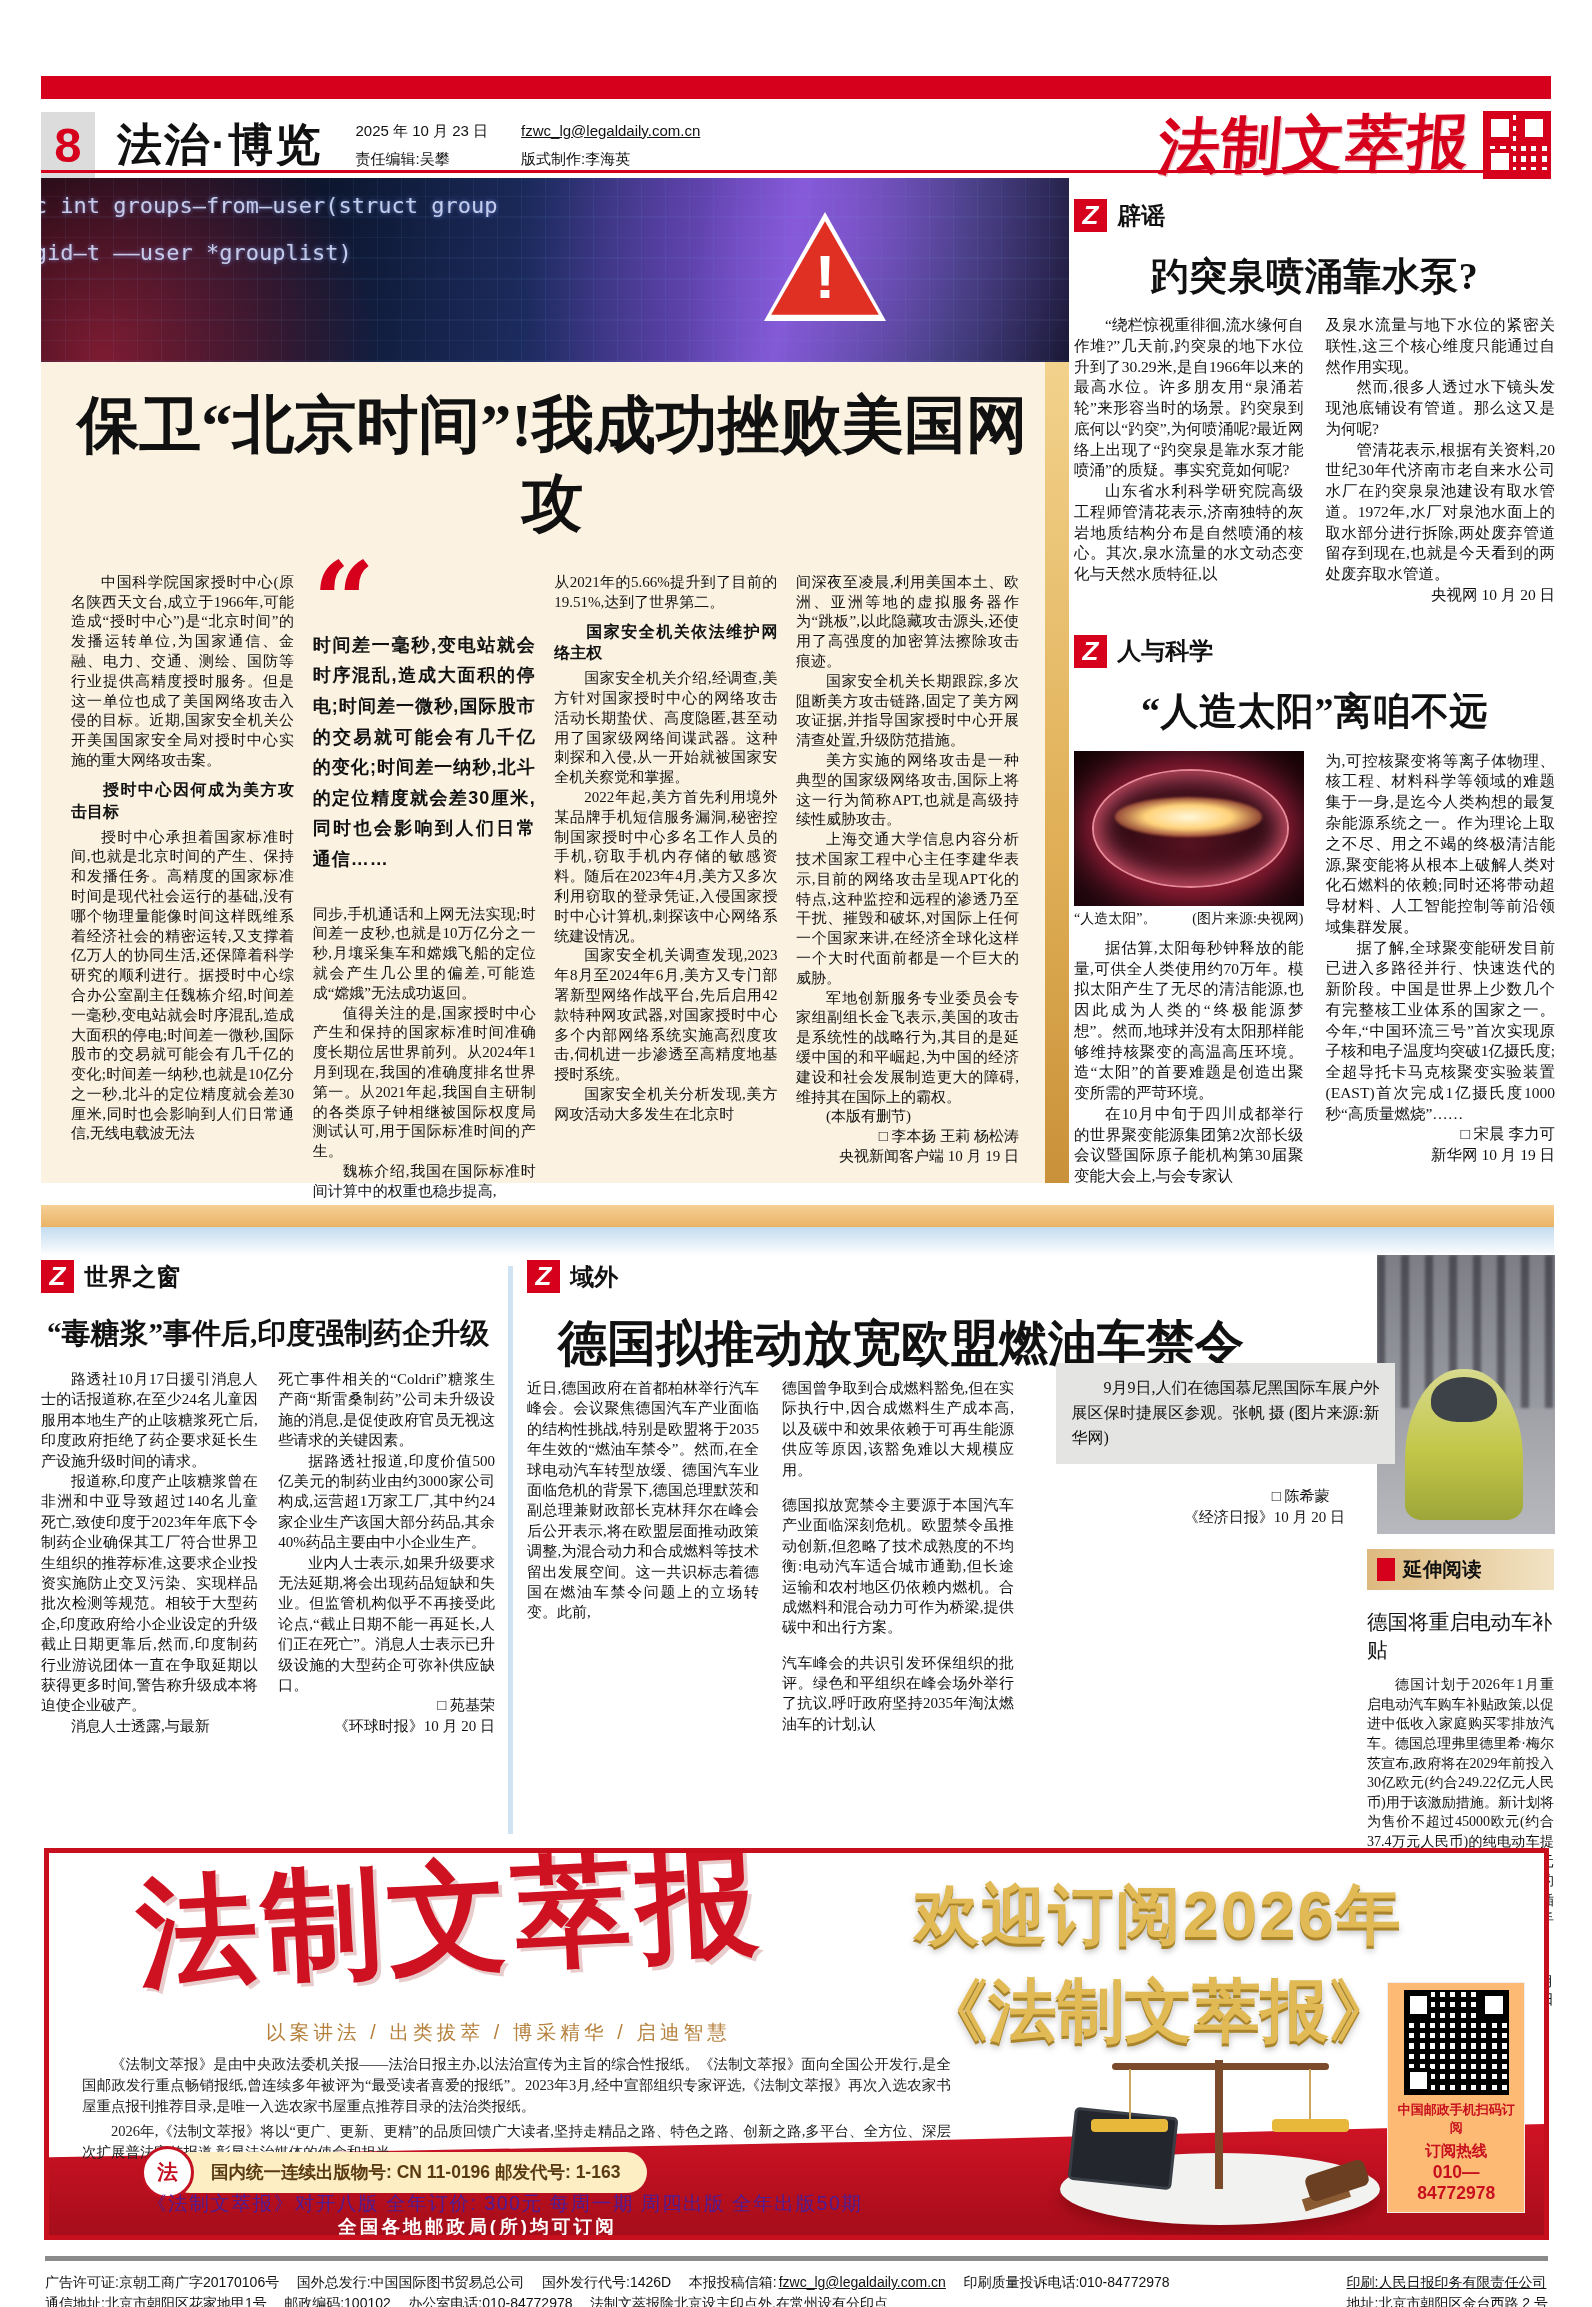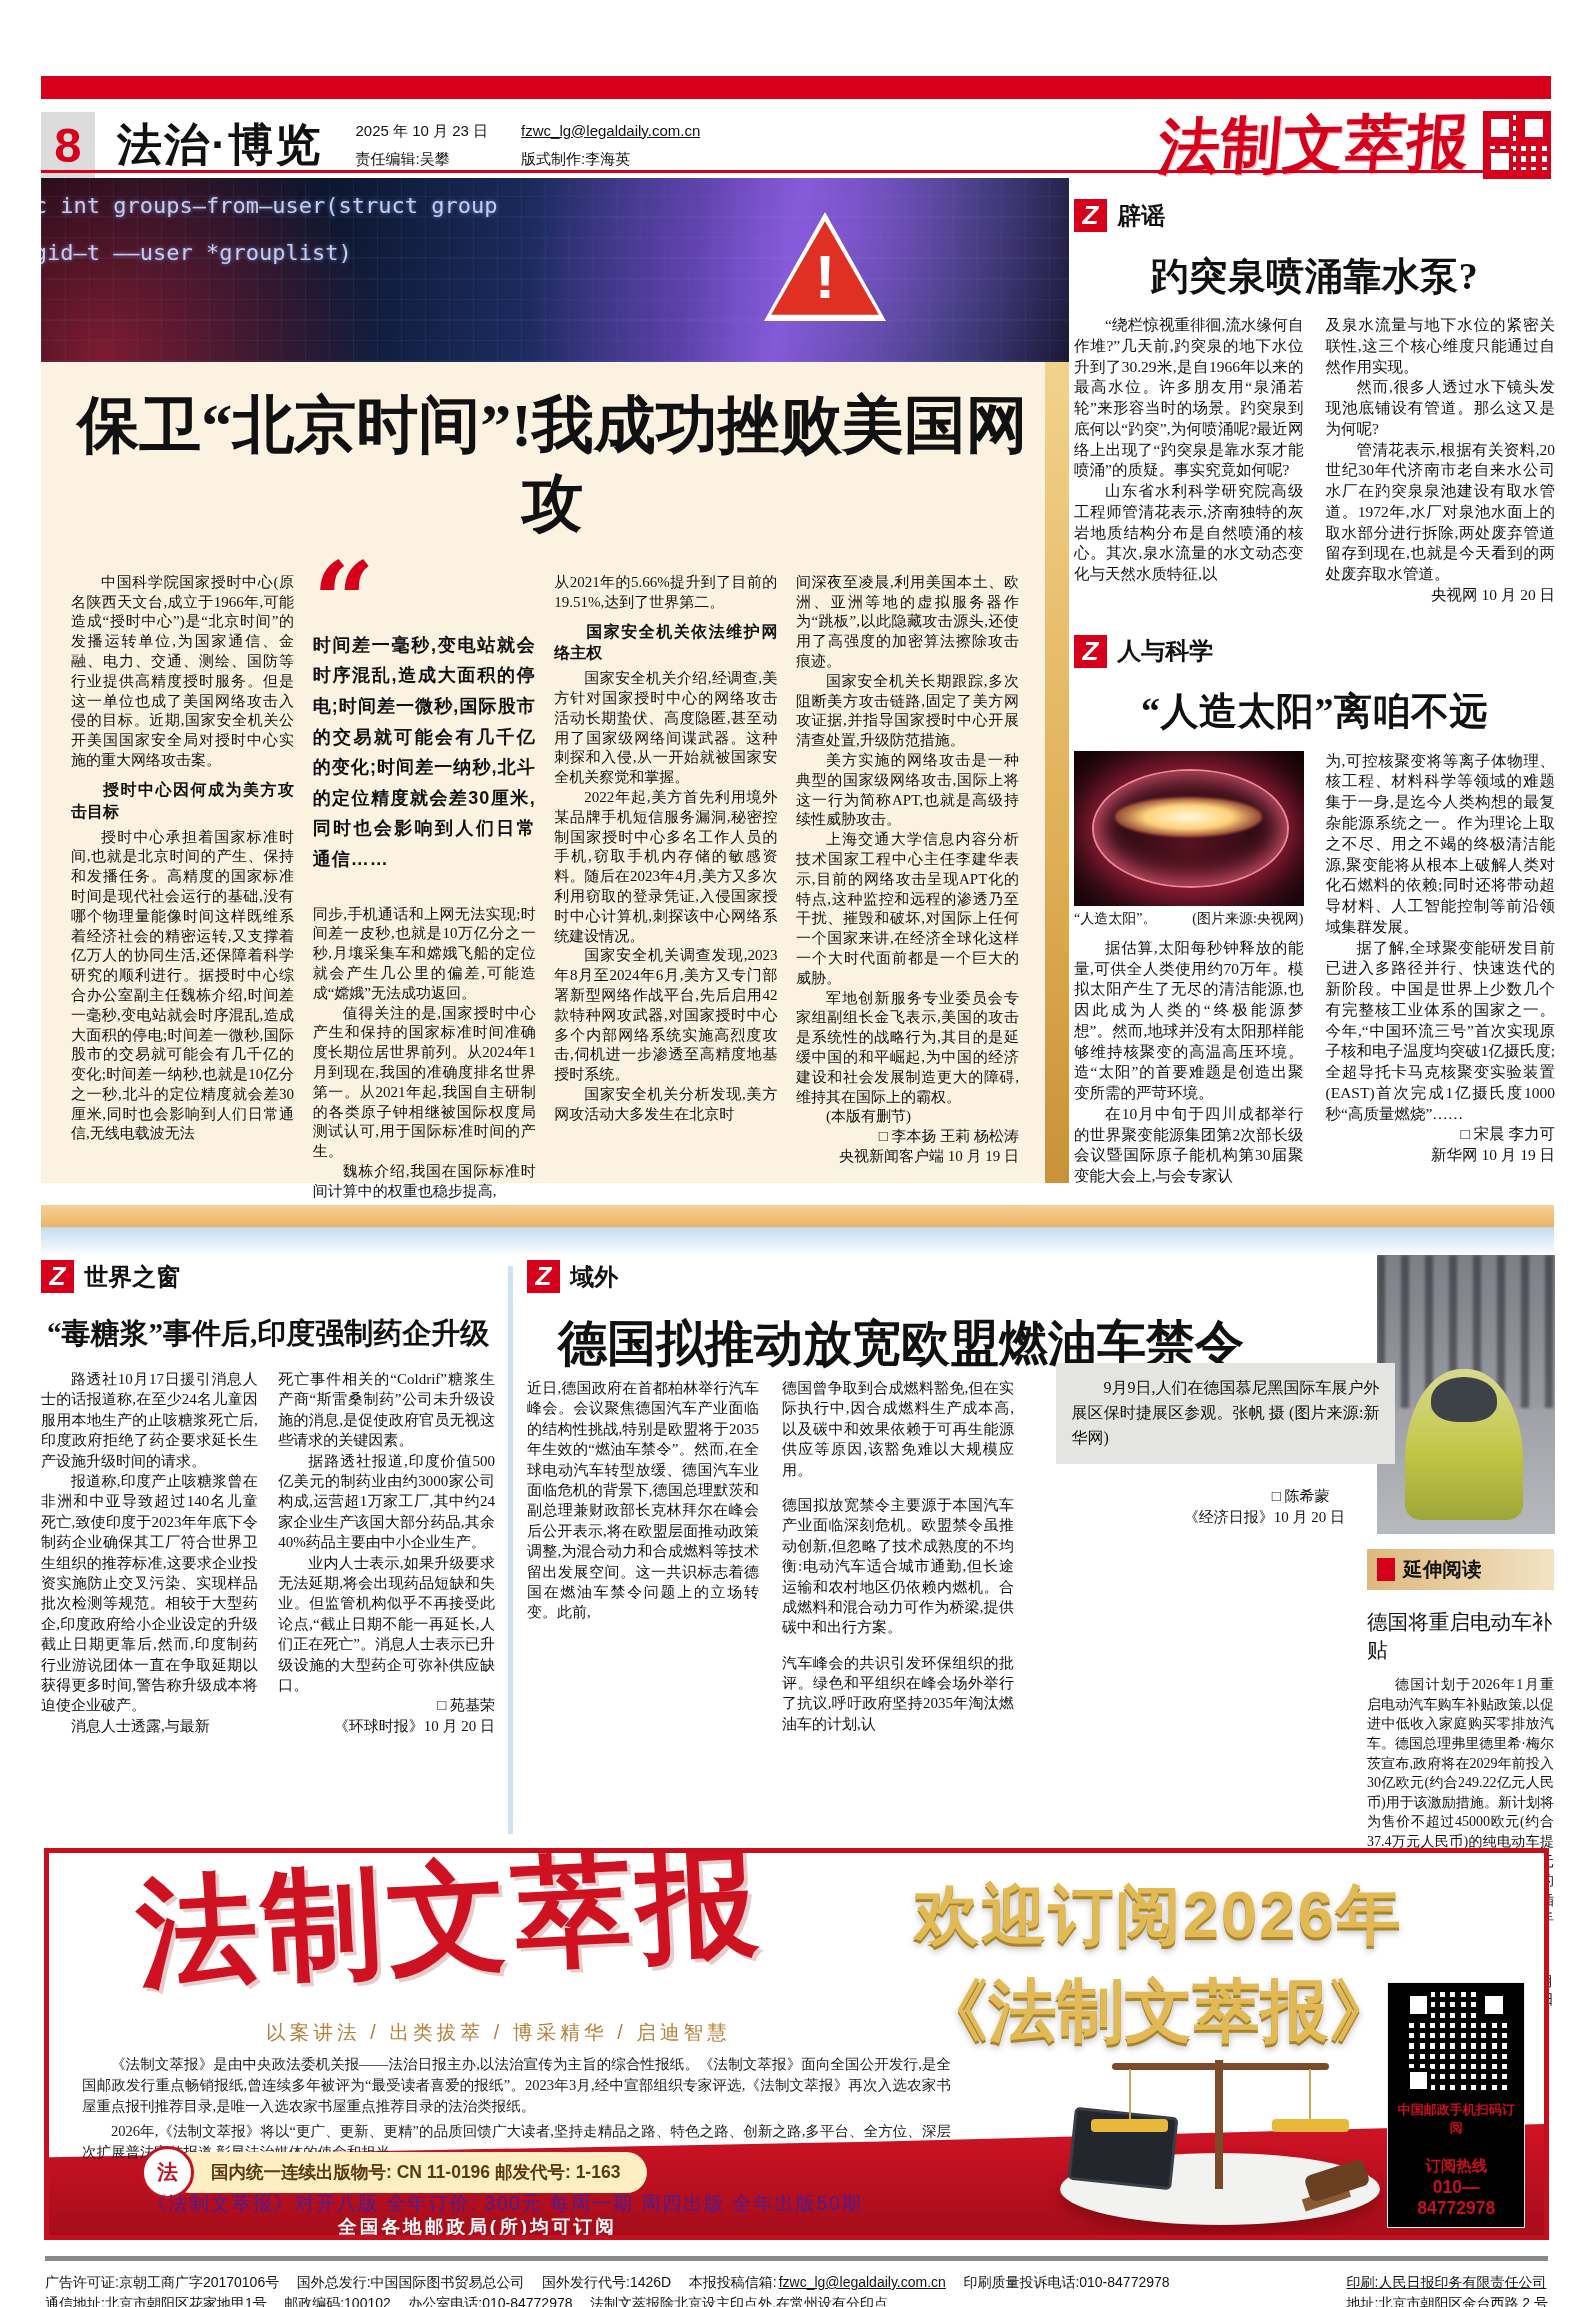--- a/index.html
+++ b/index.html
@@ -122,25 +122,25 @@
   .ad-tagline{position:absolute;left:217px;top:166px;font-size:19.6px;color:#b5803c;letter-spacing:4.1px;
         font-family:"Liberation Sans",sans-serif;}
   .ad-paras{position:absolute;left:29px;top:197px;width:877px;font-size:14.5px;line-height:1.45;
         text-align:justify;color:#222;}
   .ad-paras p{margin:4px;text-indent:2em;}
   .ad-gold{position:absolute;left:836px;top:17.5px;width:547px;text-align:center;color:#e2ba55;font-weight:900;
         font-family:"Liberation Sans",sans-serif;
         text-shadow:0 2.6px 0 #a9842a,0 5.2px 7.2px rgba(0,0,0,.28);}
   .ad-gold .l1{font-size:65px;letter-spacing:2.1px;}
   .ad-gold .l2{font-size:68px;margin-top:7.2px;}
-  .ad-qrcard{position:absolute;right:18.6px;top:129px;width:122px;background:#000000;border:1px solid #eee;
+  .ad-qrcard{position:absolute;right:18.6px;top:129px;width:122px;background:#fdba74;border:1px solid #eee;
         padding:7.2px;text-align:center;}
   .ad-qrcard .qr{width:105px;height:105px;margin:0 auto;}
   .ad-qrcap{color:#c80f1e;font-weight:bold;font-size:13px;margin-top:6.2px;font-family:"Liberation Sans",sans-serif;}
-  .ad-hot{color:#c80f1e;font-weight:900;font-size:15.5px;margin-top:19px;font-family:"Liberation Sans",sans-serif;}
+  .ad-hot{color:#c80f1e;font-weight:900;font-size:15.5px;margin-top:4px;font-family:"Liberation Sans",sans-serif;}
   .ad-hotnum{color:#c80f1e;font-weight:900;font-size:17.5px;font-family:"Liberation Sans",sans-serif;}
   .pill{position:absolute;left:121px;top:299px;background:#fdeec3;border-radius:31px;padding:8.3px 27px 8.3px 41px;
         font-size:17.5px;font-weight:900;color:#5a3a10;font-family:"Liberation Sans",sans-serif;}
   .seal{position:absolute;left:-29px;top:-6.2px;width:47px;height:47px;border-radius:50%;
         border:3.1px solid #c41020;background:#fff;color:#c41020;display:flex;align-items:center;justify-content:center;
         font-size:20.6px;font-weight:900;}
   .price-line{position:absolute;left:98px;top:337px;color:#4c1d95;font-size:19.6px;font-weight:400;
         letter-spacing:1.5px;font-family:"Liberation Sans",sans-serif;}
   .order-line{position:absolute;left:289px;top:361px;color:#fff;font-size:18.6px;font-weight:900;
         letter-spacing:3.1px;font-family:"Liberation Sans",sans-serif;}

